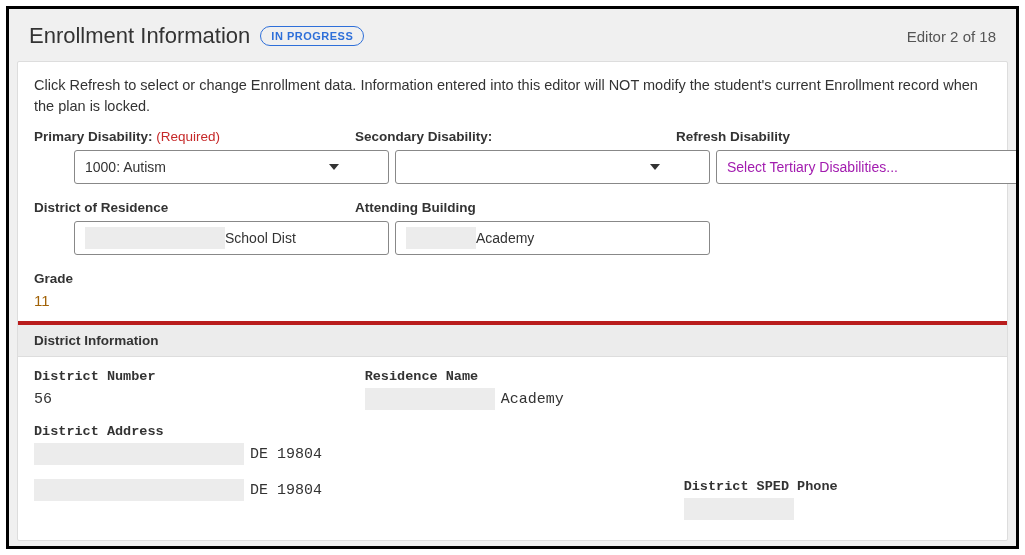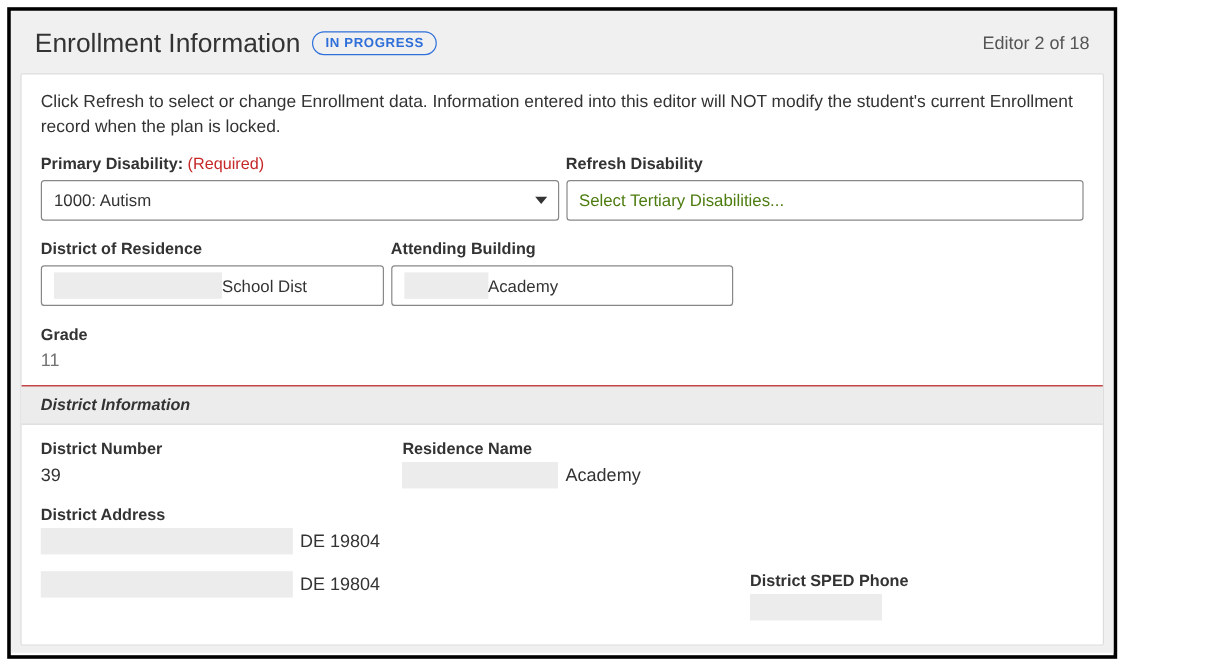--- a/index.html
+++ b/index.html
@@ -6,21 +6,21 @@
   body {
     margin: 0;
     padding: 6px;
     background: #fff;
     font-family: Arial, Helvetica, sans-serif;
     font-size: 14px;
     color: #333;
   }
   .outer-border {
     border: 3px solid #000;
-    width: 925px;
+    width: 1013px;
     height: 543px;
     overflow: hidden;
   }
   .page {
     background: #f0f0f0;
     padding: 6px 8px;
   }
   .header {
     display: flex;
     align-items: center;
@@ -88,68 +88,69 @@
     border: 1px solid #888;
     border-radius: 3px;
     background: #fff;
     padding: 0 28px 0 10px;
     font-size: 14px;
     color: #333;
     position: relative;
     display: flex;
     align-items: center;
     cursor: pointer;
+    margin-left: 40px;
   }
   .select-wrap { position: relative; }
   .caret {
     position: absolute;
     right: 10px;
     top: 50%;
     transform: translateY(-50%);
     width: 0; height: 0;
     border-left: 5px solid transparent;
     border-right: 5px solid transparent;
     border-top: 6px solid #333;
     pointer-events: none;
   }
-  .placeholder { color: #4d7c0f; }
+  .placeholder { color: #a21caf; }
   .redacted {
     display: inline-block;
     height: 16px;
     background: #ececec;
     vertical-align: middle;
     margin-right: 4px;
   }
   .redacted-block {
     display: inline-block;
     height: 22px;
     background: #ececec;
     vertical-align: middle;
   }
   .text-box .redacted { height: 22px; margin-right: 0; }
   .static-value {
     font-size: 15px;
-    color: #737373;
+    color: #a16207;
   }
   .section-bar {
     background: #ececec;
     font-weight: 700;
     font-size: 13.5px;
     padding: 8px 16px;
-    border-top: 1px solid #b91c1c;
+    border-top: 4px solid #b91c1c;
     border-bottom: 1px solid #ddd;
-    font-style: italic;
   }
   .info-grid {
     padding: 12px 16px 20px 16px;
   }
   .info-row {
     display: flex;
     gap: 35px;
     margin-bottom: 14px;
+    font-family: Liberation Mono, monospace;
   }
   .info-cell { flex: 1; }
   .info-label {
     font-size: 13.5px;
     font-weight: 700;
     color: #333;
     margin-bottom: 4px;
   }
   .info-value {
     display: flex;
@@ -185,20 +186,29 @@
           <span class="required">(Required)</span>
         </label>
         <div class="select-wrap">
           <div class="select-box">
             <span>1000: Autism</span>
           </div>
           <span class="caret"></span>
         </div>
       </div>
       <div class="form-field">
+        <label class="field-label">Secondary Disability:</label>
+        <div class="select-wrap">
+          <div class="select-box">
+            <span></span>
+          </div>
+          <span class="caret"></span>
+        </div>
+      </div>
+      <div class="form-field">
         <label class="field-label">Refresh Disability</label>
         <div class="select-wrap">
           <div class="select-box">
             <span class="placeholder">Select Tertiary Disabilities...</span>
           </div>
         </div>
       </div>
     </div>
 
     <div class="form-row">
@@ -225,21 +235,21 @@
         <div class="static-value">11</div>
       </div>
     </div>
 
     <div class="section-bar">District Information</div>
 
     <div class="info-grid">
       <div class="info-row">
         <div class="info-cell">
           <div class="info-label">District Number</div>
-          <div class="info-value">39</div>
+          <div class="info-value">56</div>
         </div>
         <div class="info-cell">
           <div class="info-label">Residence Name</div>
           <div class="info-value">
             <span class="redacted-block" style="width:130px"></span>
             <span>Academy</span>
           </div>
         </div>
         <div class="info-cell"></div>
       </div>

